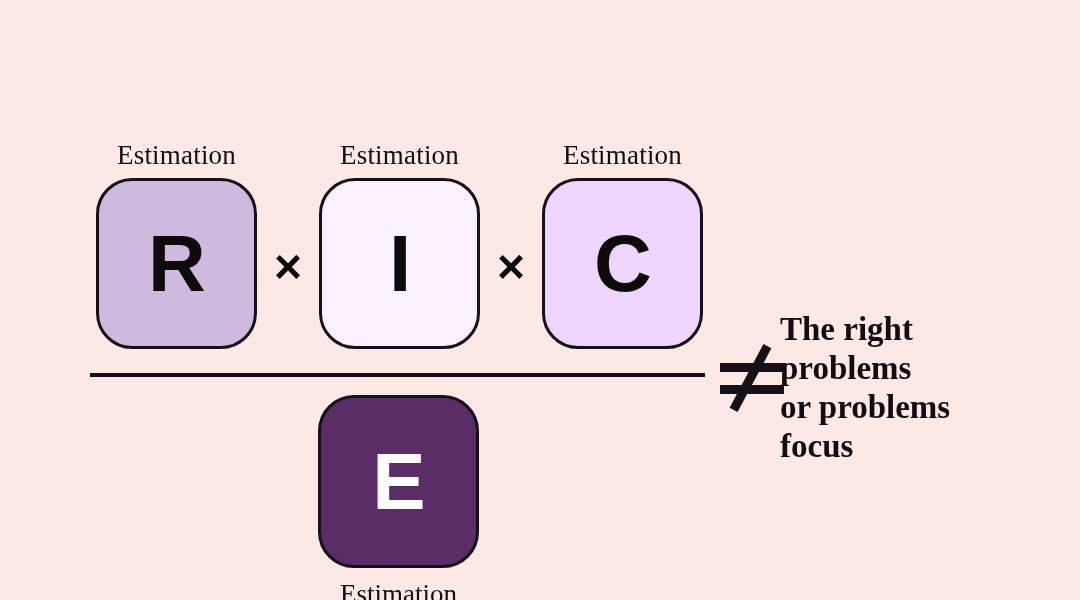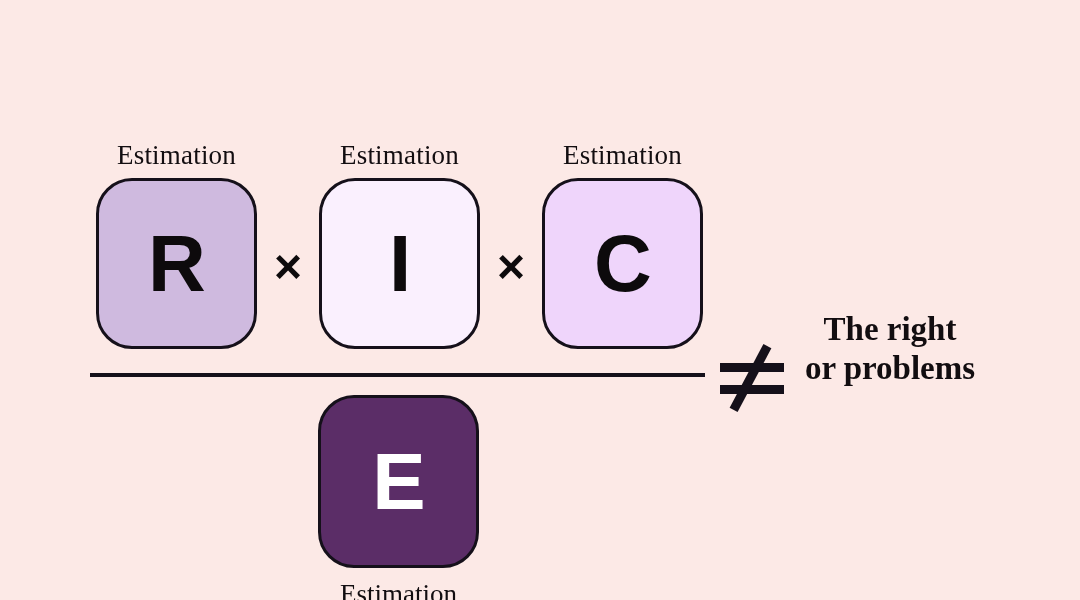--- a/index.html
+++ b/index.html
@@ -120,21 +120,20 @@
     width: 72px;
     height: 78px;
   }
 
   
   .statement {
     position: absolute;
     left: 780px;
     top: 310px;
     width: 220px;
-    text-align: center;
     font-family: "Liberation Serif", serif;
     font-weight: bold;
     font-size: 33px;
     line-height: 39px;
     color: #120d10;
   }
   .statement .line { display: block; white-space: nowrap; }
 </style>
 </head>
 <body>
@@ -180,16 +179,18 @@
   </div>
 
   <svg class="neq" viewBox="0 0 72 78">
     <rect x="4" y="25" width="64" height="9" fill="#15101a"></rect>
     <rect x="4" y="47" width="64" height="9" fill="#15101a"></rect>
     <rect x="30" y="4" width="9" height="72" fill="#15101a" transform="rotate(28 34.5 40)"></rect>
   </svg>
 
   <div class="statement">
     <span class="line">The right</span>
+    <span class="line">problems</span>
     <span class="line">or problems</span>
+    <span class="line">focus</span>
   </div>
 
 </div>
 
 </body></html>

